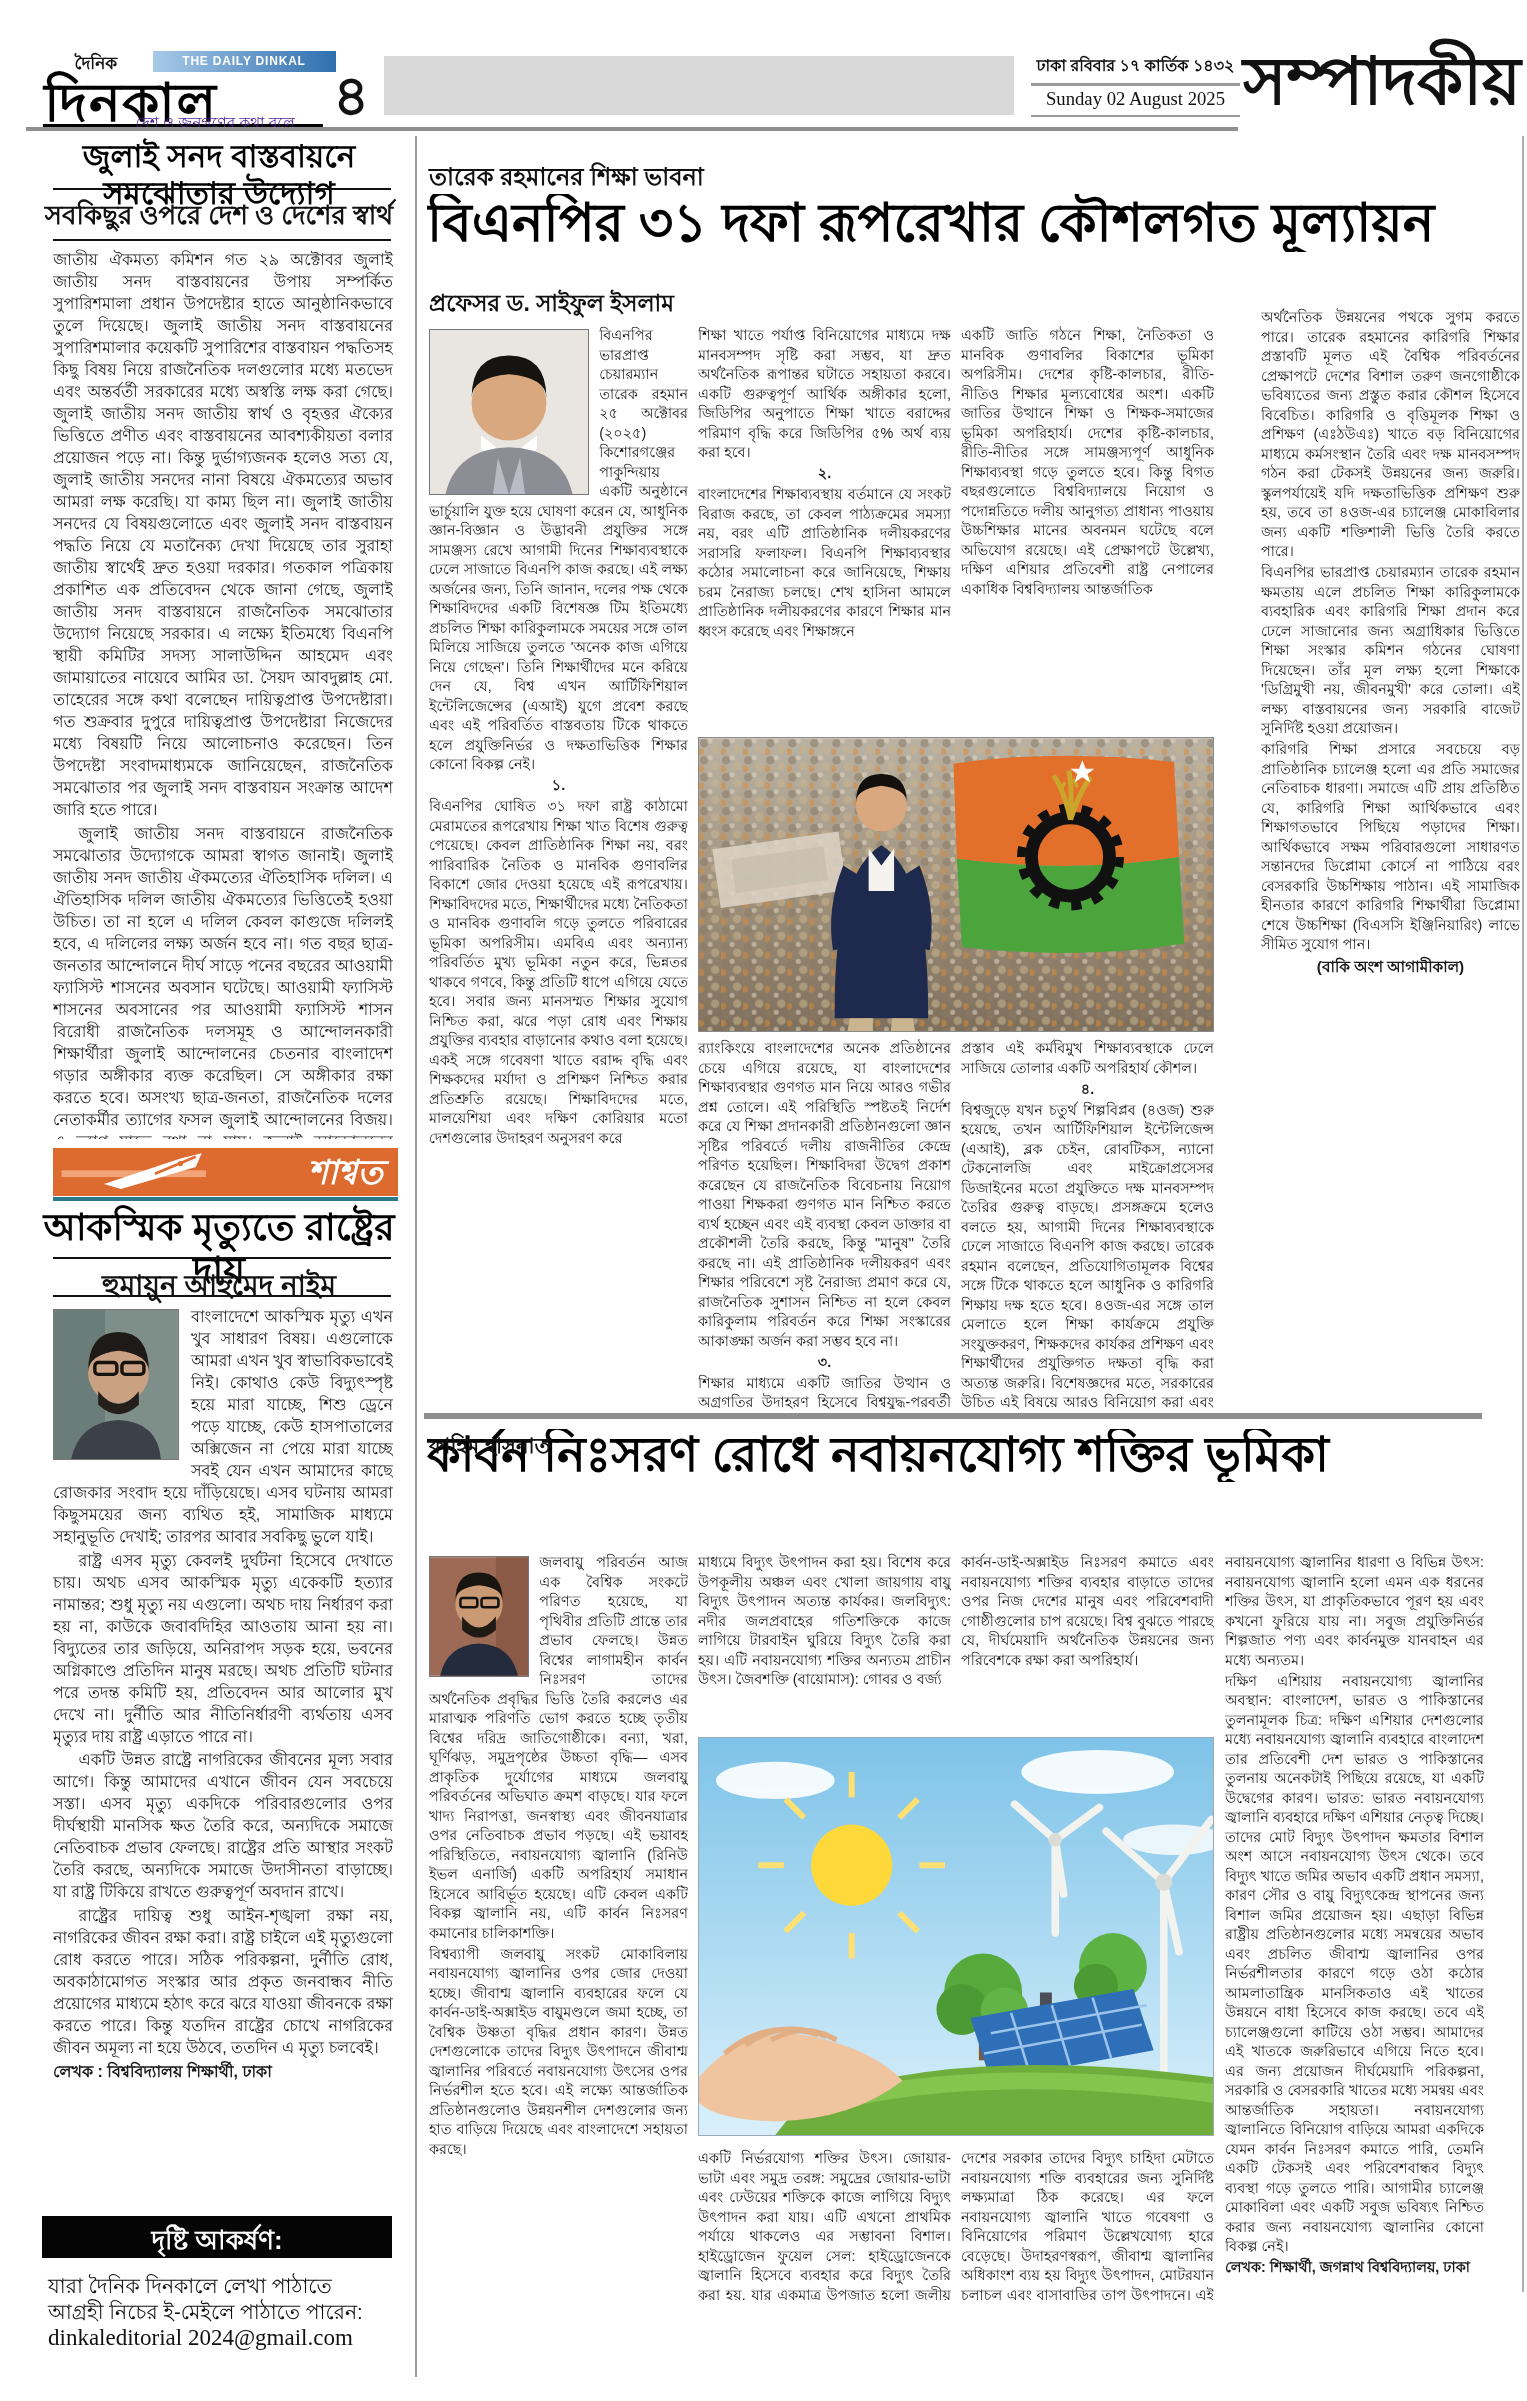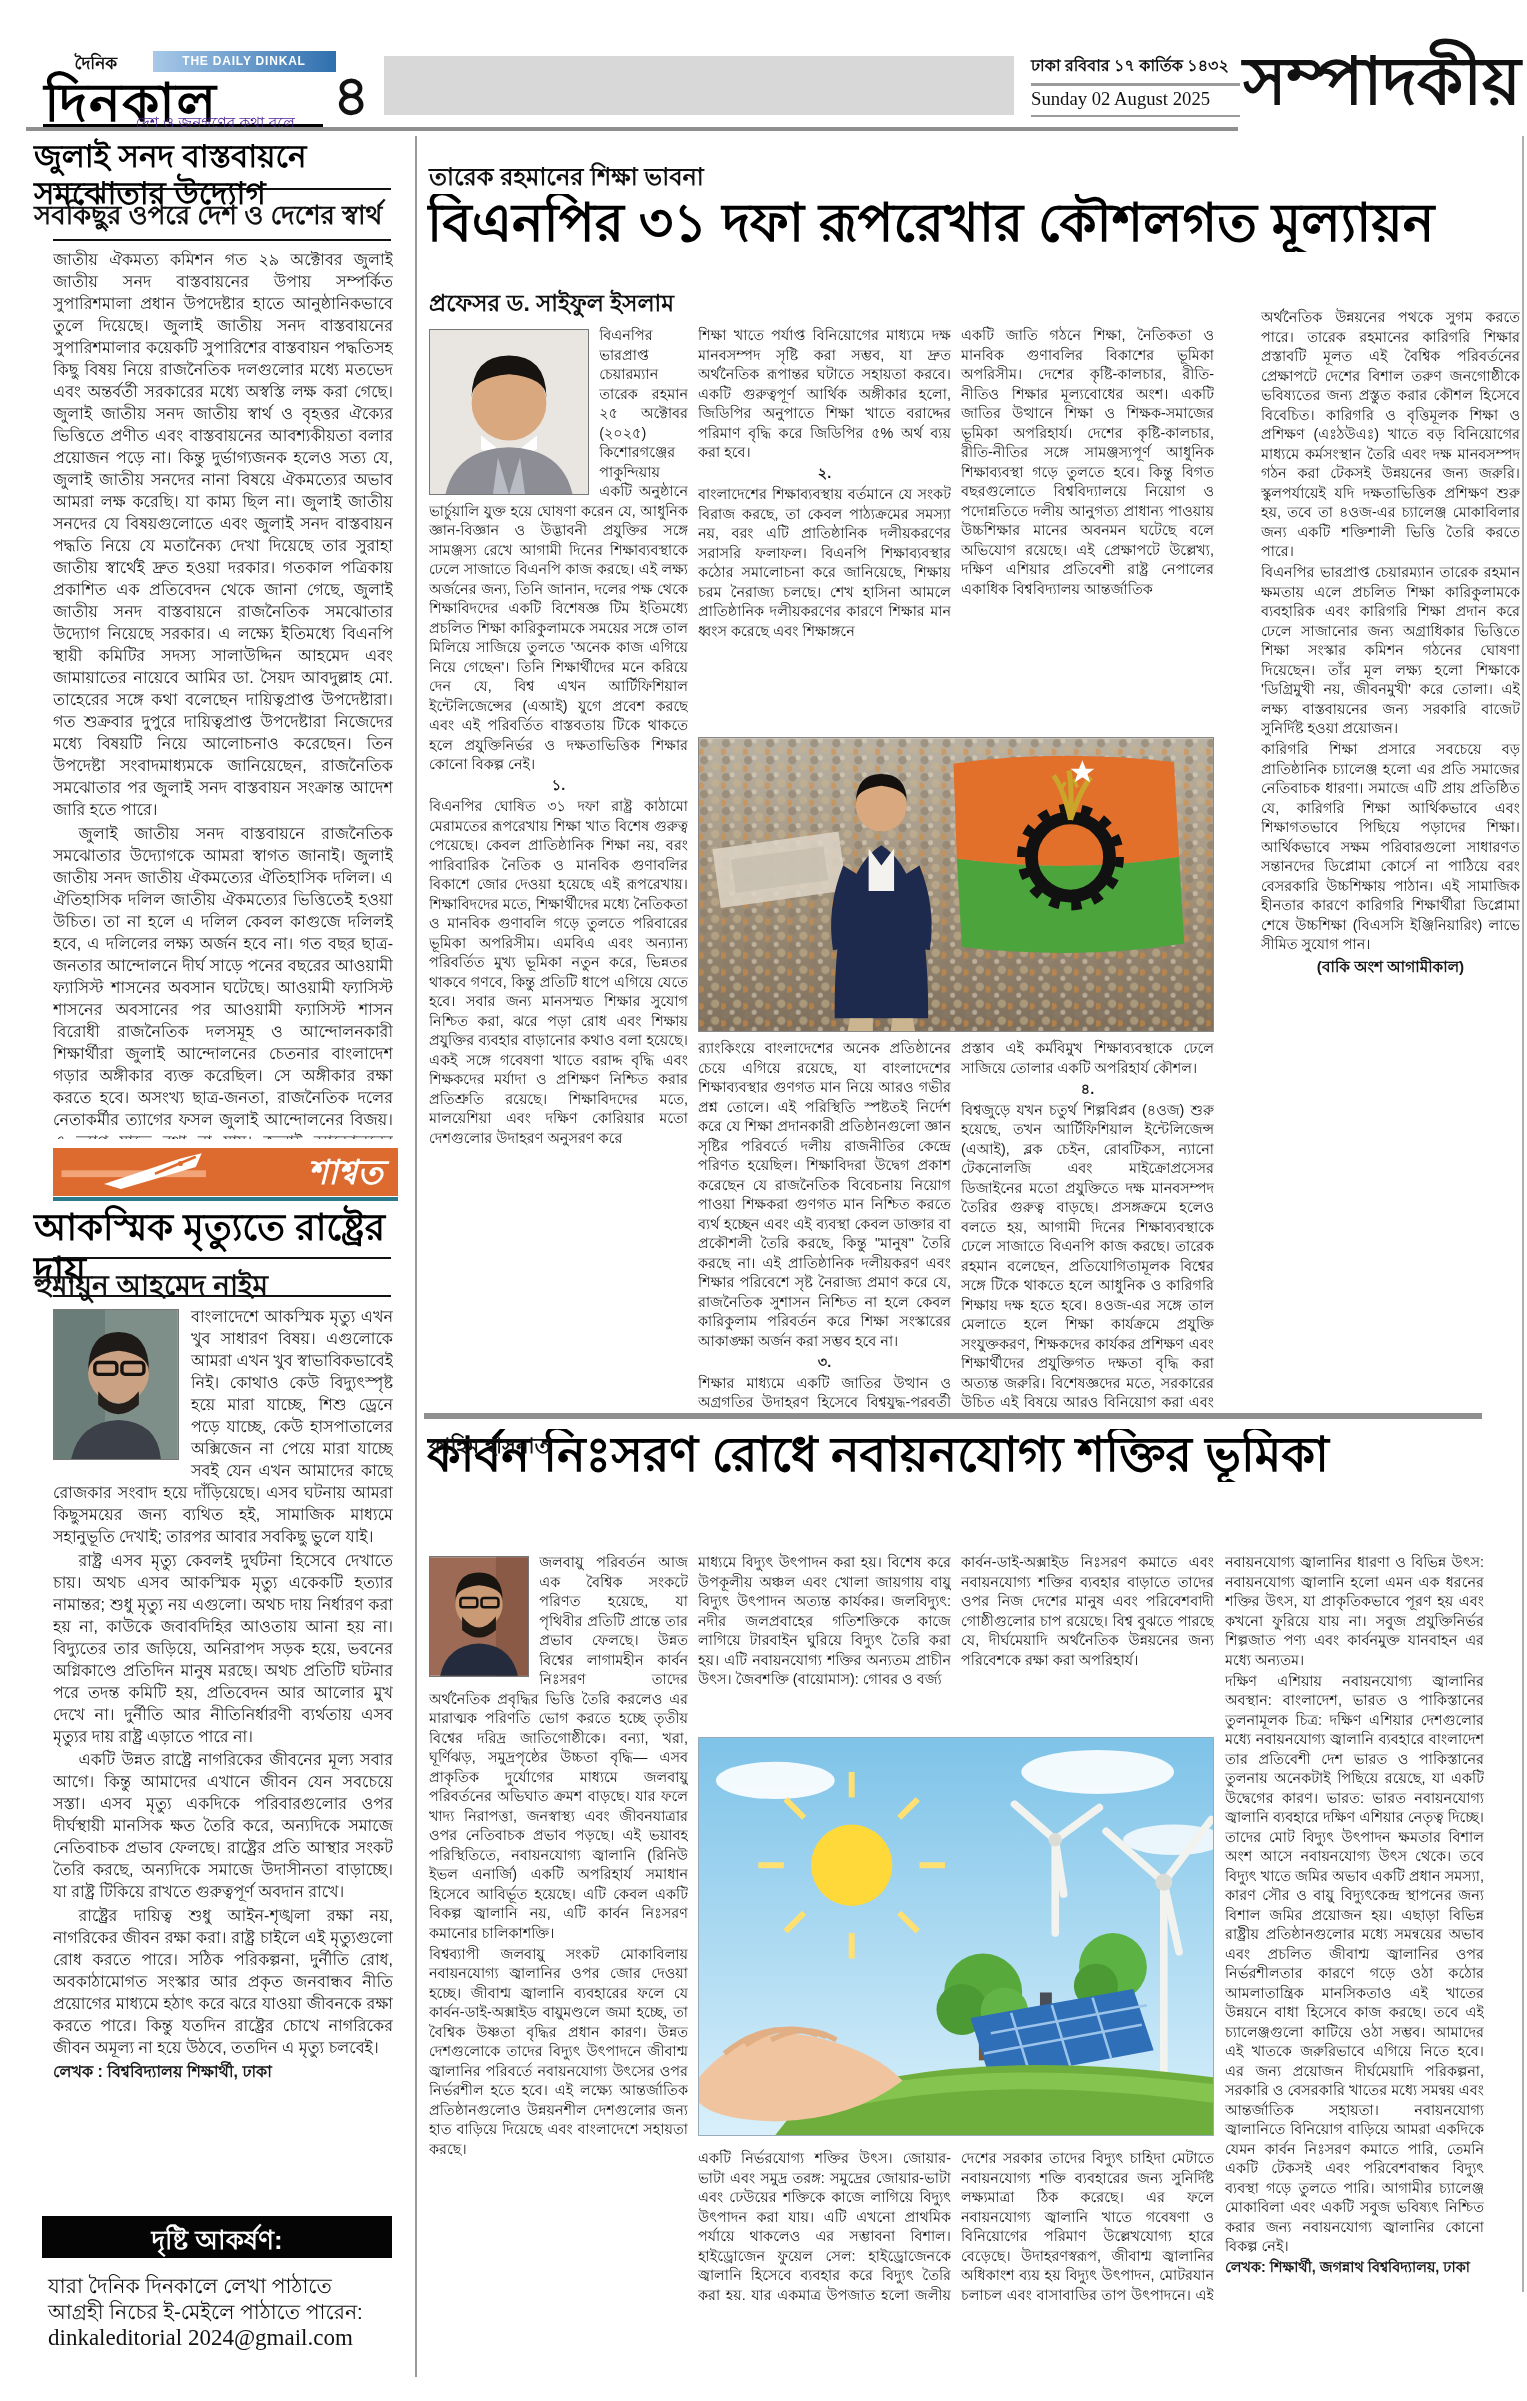--- a/index.html
+++ b/index.html
@@ -5,21 +5,21 @@
   html,body{margin:0;padding:0;background:#e8e8e8;}
   #page{position:relative;width:1528px;height:2401px;background:#ffffff;
         font-family:"Liberation Sans","DejaVu Sans",sans-serif;color:#111;overflow:hidden;}
   .abs{position:absolute;}
   .just{text-align:justify;text-justify:inter-word;overflow:hidden;}
   .just p{margin:0 0 1.7px 0;}
   .ind p + p{text-indent:25.5px;}
   .bn-body{font-size:16px;line-height:22px;color:#1a1a1a;}
   .bn-body-sm{font-size:14.4px;line-height:19.5px;color:#1a1a1a;}
   .headline{font-weight:bold;color:#000;}
-  .center{text-align:left;}
+  .center{text-align:center;}
   .rule{background:#111;height:1.7px;}
   .grule{background:#8f8f8f;}
   .secnum{text-align:center;font-weight:bold;text-indent:0 !important;}
   .photo-frame{border:0.8px solid #777;box-sizing:border-box;overflow:hidden;background:#cfcac2;}
   .fl{float:left;margin:3.4px 12px 5.1px 0;}
   svg{display:block;}
 </style>
 </head>
 <body>
 

